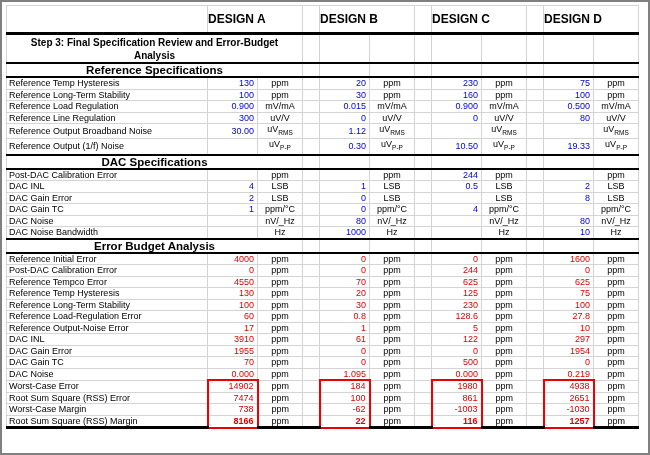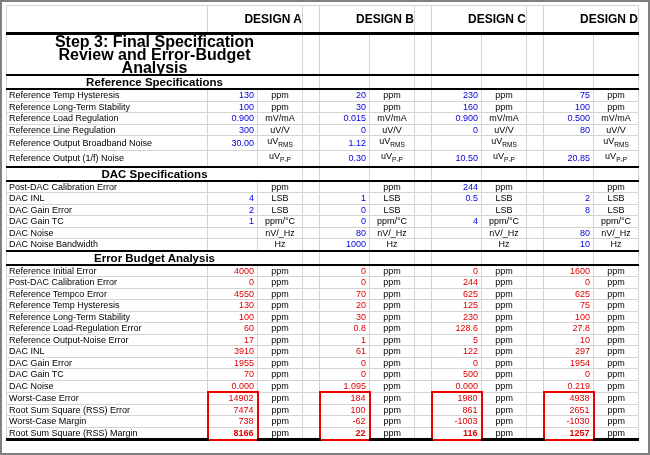--- a/index.html
+++ b/index.html
@@ -15,24 +15,24 @@
   table.sheet{
     border-collapse:collapse;table-layout:fixed;width:632px;
   }
   td{
     border:1px solid #d4d4d4;
     font-size:9px;line-height:10.5px;height:10.5px;
     padding:0;margin:0;white-space:nowrap;overflow:hidden;
     color:#000;vertical-align:middle;
   }
   .hr td{border-bottom:3px solid #000;height:26px;line-height:26px;}
-  .dh{font-weight:bold;font-size:12px;text-align:right;}
+  .dh{font-weight:bold;font-size:12px;text-align:left;}
   .tr-title td{height:27px;}
   .title-cell{
-    font-weight:bold;font-size:16px;line-height:13px;text-align:center;
+    font-weight:bold;font-size:10px;line-height:13px;text-align:center;
     white-space:normal;padding:0 20px;
   }
   .sec td{border-top:2px solid #000;border-bottom:2px solid #000;height:12px;line-height:12px;}
   .sec-cell{font-weight:bold;font-size:11.5px;text-align:center;}
   .lab{text-align:left;padding-left:2px;}
   .val{text-align:right;padding-right:3px;}
   .val.spec{color:#0000dd;}
   .val.error{color:#e00000;}
   .unit{text-align:center;}
   .unit sub{font-size:6.5px;}
@@ -171,21 +171,21 @@
           <td class="lab">Reference Output (1/f) Noise</td>
           <td class="val spec"></td>
           <td class="unit">uV<sub>P-P</sub></td>
           <td class="gap"></td>
           <td class="val spec">0.30</td>
           <td class="unit">uV<sub>P-P</sub></td>
           <td class="gap"></td>
           <td class="val spec">10.50</td>
           <td class="unit">uV<sub>P-P</sub></td>
           <td class="gap"></td>
-          <td class="val spec">20.85</td>
+          <td class="val spec">19.33</td>
           <td class="unit">uV<sub>P-P</sub></td>
         </tr>
         <tr class="sec">
           <td class="sec-cell" colspan="3">DAC Specifications</td>
           <td class="gap"></td>
           <td></td>
           <td></td>
           <td class="gap"></td>
           <td></td>
           <td></td>

